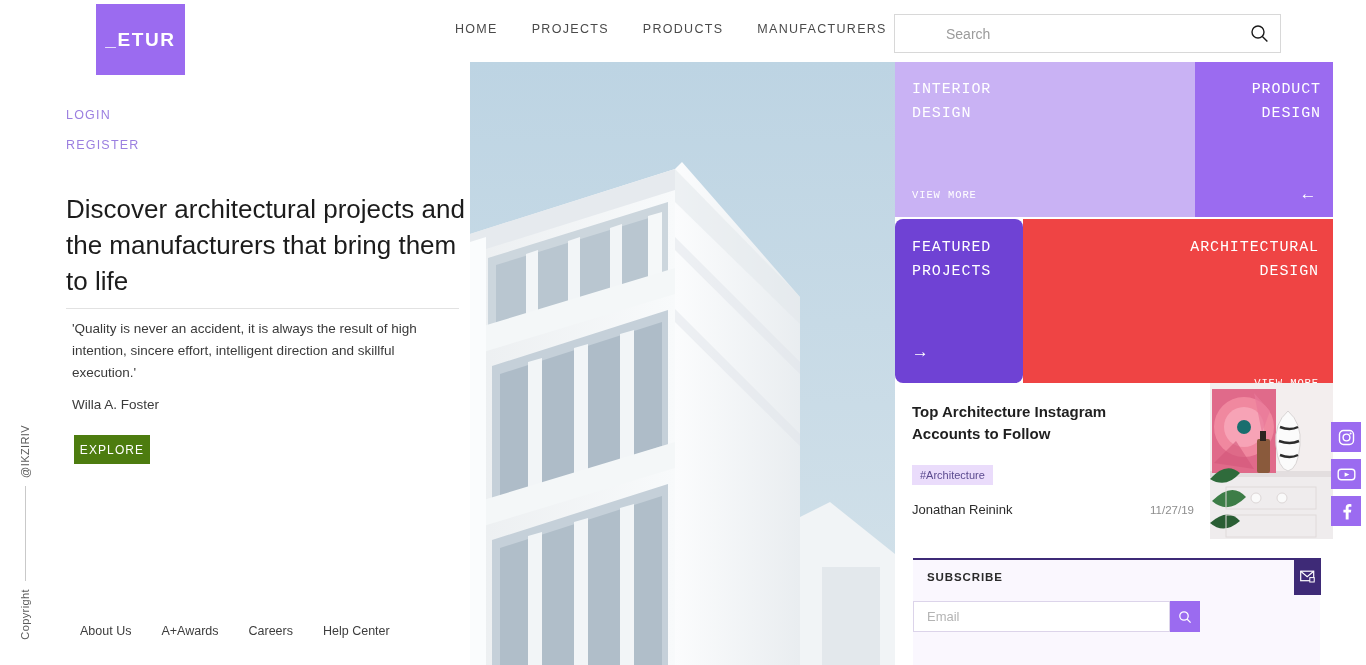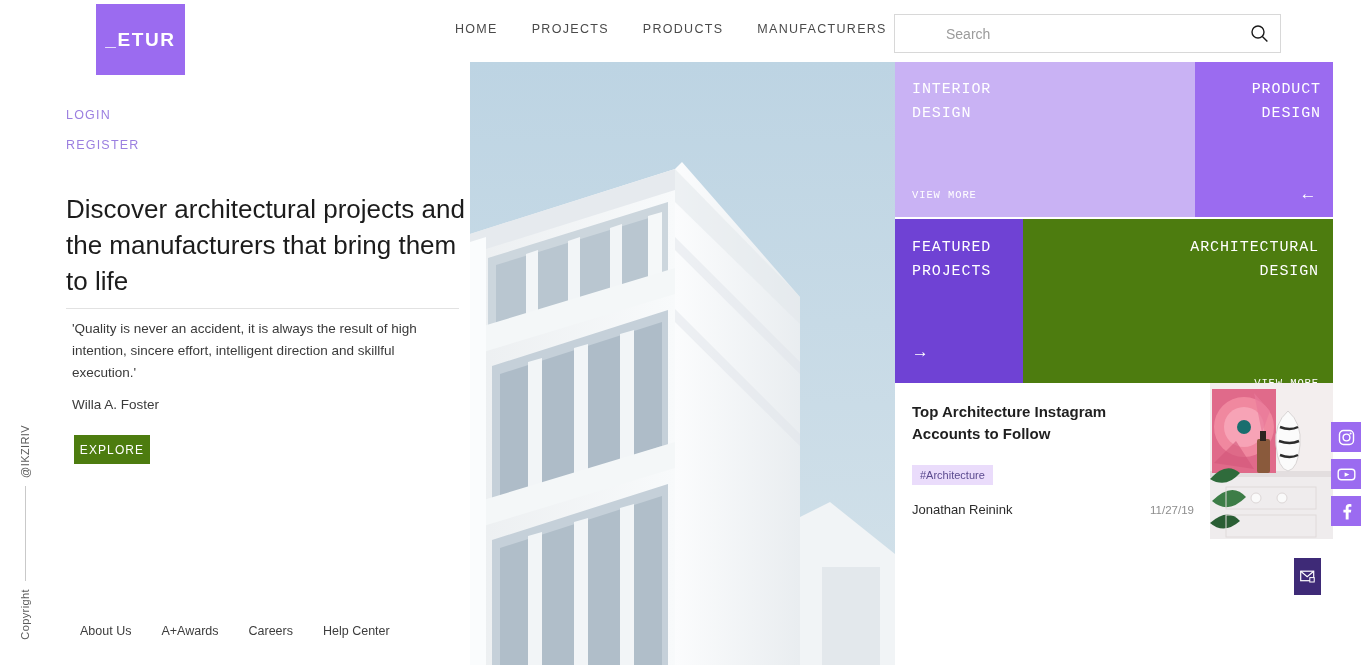--- a/index.html
+++ b/index.html
@@ -130,27 +130,27 @@
   #tile-interior .t-title { left: 17px; top: 16px; }
   #tile-interior .t-more  { left: 17px; bottom: 16px; }
 
   #tile-product {
     left: 1195px; top: 62px; width: 138px; height: 155px; background: #9b6bf0;
   }
   #tile-product .t-title { right: 12px; top: 16px; text-align: right; }
   #tile-product .t-arrow { right: 20px; bottom: 14px; }
 
   #tile-featured {
-    left: 895px; top: 219px; width: 128px; height: 164px; background: #6f42d4;
+    left: 895px; top: 219px; width: 128px; height: 164px; background: #6f42d4; border-radius: 8px;
   }
   #tile-featured .t-title { left: 17px; top: 17px; }
   #tile-featured .t-arrow { left: 20px; bottom: 22px; }
 
   #tile-architectural {
-    left: 1023px; top: 219px; width: 310px; height: 192px; background: #4d7c0f;
+    left: 1023px; top: 219px; width: 310px; height: 192px; background: #ef4444;
   }
   #tile-architectural .t-title { right: 14px; top: 17px; text-align: right; }
   #tile-architectural .t-more  { right: 14px; bottom: 22px; }
 
   
   .article {
     position: absolute; left: 895px; top: 383px;
     width: 438px; height: 156px; background: #fff;
     display: flex;
   }
@@ -379,20 +379,32 @@
         <path d="M0 140 q18 -16 30 -2 q-16 14 -30 2 z" fill="#2a5e34"></path>
 
         <rect x="16" y="104" width="90" height="22" fill="none" stroke="#e0dada"></rect>
         <rect x="16" y="132" width="90" height="22" fill="none" stroke="#e0dada"></rect>
         <circle cx="46" cy="115" r="5" fill="#fafafa" stroke="#ddd7d7"></circle>
         <circle cx="72" cy="115" r="5" fill="#fafafa" stroke="#ddd7d7"></circle>
       </svg>
     </div>
   </div>
 
+  <div class="subscribe">
+    <div class="sub-label">SUBSCRIBE</div>
+    <div class="sub-row">
+      <input type="text" placeholder="Email" style="">
+      <button class="sub-go">
+        <svg width="14" height="14" viewBox="0 0 14 14">
+          <circle cx="6" cy="6" r="4.2" fill="none" stroke="#fff" stroke-width="1.3"></circle>
+          <line x1="9.2" y1="9.2" x2="12.6" y2="12.6" stroke="#fff" stroke-width="1.3"></line>
+        </svg>
+      </button>
+    </div>
+  </div>
 
   <div class="mail-tab">
     <svg width="15" height="13" viewBox="0 0 15 13">
       <rect x="0.7" y="1.2" width="13" height="9.5" fill="none" stroke="#fff" stroke-width="1.2"></rect>
       <polyline points="0.7,1.2 7.2,6.6 13.7,1.2" fill="none" stroke="#fff" stroke-width="1.2"></polyline>
       <rect x="9.8" y="7.6" width="4.4" height="4.4" fill="#3e2a77" stroke="#fff" stroke-width="1"></rect>
     </svg>
   </div>
 
   <div class="social">

